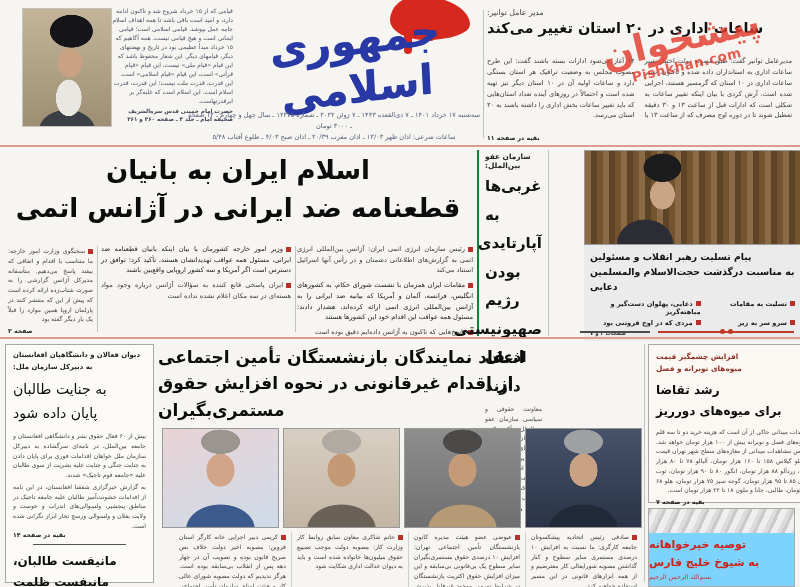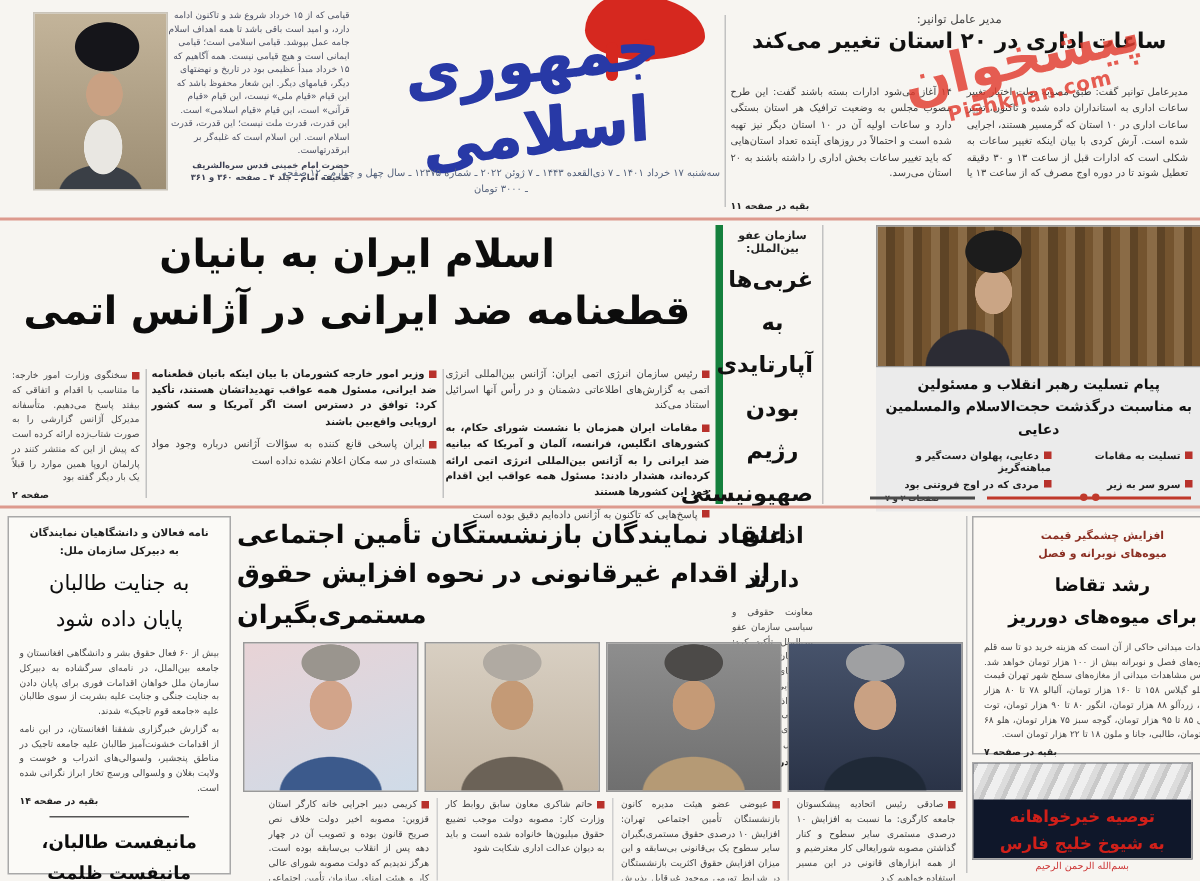--- a/index.html
+++ b/index.html
@@ -1,21 +1,21 @@
 <!DOCTYPE html>
 <html lang="fa" dir="rtl"><head>
 <meta charset="utf-8">
 <style>
   html,body{margin:0;padding:0}
   body{width:800px;height:587px;background:#f7f5f1;font-family:"DejaVu Sans",sans-serif;
        direction:rtl;overflow:hidden;position:relative;color:#2d2d2d}
   .abs{position:absolute}
   .pl{white-space:pre-line}
   .just{text-align:justify}
-  .c{text-align:center}
+  .c{text-align:left}
   .vline{position:absolute;width:1px;background:#c2c2c2}
   .rule{position:absolute;left:0;width:800px;border-top:2px solid #dd9a8e;height:0}
   .bsq{display:inline-block;width:5px;height:5px;background:#b8312b;margin-left:3px;vertical-align:middle}
   .more{font-weight:bold;font-size:6.2px;color:#222}
   
   .imam-photo{left:22px;top:8px;width:88px;height:117px;border:1px solid #c9c4ba;
     background:
       radial-gradient(ellipse 34px 26px at 55% 19%, #15151a 62%, rgba(21,21,26,0) 64%),
       radial-gradient(ellipse 20px 24px at 53% 46%, #c9a183 60%, rgba(201,161,131,0) 62%),
       radial-gradient(ellipse 21px 30px at 52% 76%, #e9e7e2 60%, rgba(233,231,226,0) 62%),
@@ -43,26 +43,26 @@
   .tavanir .more{text-align:left;margin-top:2px}
   .watermark{left:590px;top:20px;width:185px;color:#e23b2e;opacity:.82;z-index:40;
     transform:rotate(-13deg);text-align:center;pointer-events:none}
   .watermark .fa{font-size:37px;font-weight:bold;line-height:1}
   .watermark .latin{font-size:13.5px;font-weight:bold;letter-spacing:.5px;direction:ltr}
   
   .lead-hl{left:6px;top:152px;width:464px;font-size:26px;font-weight:900;line-height:1.45;
     color:#0c0c0c;text-align:center}
   .bullets{font-size:6.7px;line-height:1.6;color:#3c3c3c}
   .bullets .b{margin-bottom:4px}
-  .bold{font-weight:bold;color:#1a1a1a}
+  .bold{font-weight:normal;color:#1a1a1a}
   .grpB{left:297px;top:244px;width:176px}
   .grpA{left:101px;top:244px;width:190px}
   .sidecol{left:8px;top:246px;width:85px;font-size:6.1px;line-height:1.6;color:#444}
   .sidecol .more{text-align:left;margin-top:2px}
-  .amnesty{left:477px;top:150px;width:72px;height:186px;border-left:5px solid #15803d;
+  .amnesty{left:477px;top:150px;width:72px;height:186px;border-left:2px solid #15803d;
     border-right:1px solid #c2c2c2;padding:2px 6px;box-sizing:border-box}
   .amnesty .kicker{font-size:7.4px;font-weight:bold;color:#222}
   .amnesty .hl{font-size:15px;font-weight:bold;line-height:1.9;margin-top:2px;color:#111}
   .amnesty .body{font-size:6.1px;line-height:1.6;margin-top:4px;color:#444}
   .amnesty .more{margin-top:3px}
   .obit{left:584px;top:150px;width:217px}
   .obit-photo{width:217px;height:95px;box-sizing:border-box;border:1px solid #999;
     background:
       radial-gradient(ellipse 32px 24px at 36% 18%, #1c1c1c 58%, rgba(28,28,28,0) 60%),
       radial-gradient(ellipse 21px 25px at 36% 47%, #caa585 58%, rgba(202,165,133,0) 60%),
@@ -110,41 +110,42 @@
   .ret-caps{display:flex;margin-top:4px}
   .ret-caps .cap{width:117px;box-sizing:border-box;padding:0 5px;font-size:6.1px;
     line-height:1.6;color:#3c3c3c;text-align:justify;border-left:1px solid #cfcfcf}
   .ret-caps .cap:last-child{border-left:none}
   .fruit{left:648px;top:344px;width:174px;height:159px;border:1px solid #a8a8a8;
     padding:6px 7px;box-sizing:border-box;background:#fbf8f3}
   .fruit .kicker{font-size:7.3px;font-weight:bold;line-height:1.7;color:#8b2f23}
   .fruit .hl{font-size:12px;font-weight:bold;line-height:1.8;margin:4px 0;color:#0d0d0d}
   .fruit .body{font-size:6px;line-height:1.62;color:#444}
   .fruit .more{margin-top:3px;text-align:left}
-  .advice{left:648px;top:508px;width:147px;height:65px;border:1px solid #a8a8a8;
-    box-sizing:border-box;background:#0f172a}
+  .advice{left:648px;top:508px;width:147px;height:79px;border:1px solid #a8a8a8;
+    box-sizing:border-box;background:#7dd3fc}
   .advice .pattern{height:24px;background:repeating-linear-gradient(115deg,#c9c9c9 0 3px,#efefef 3px 9px,#dcdcdc 9px 13px)}
   .advice .title{font-size:11px;font-weight:bold;line-height:1.6;color:#d0201a;margin-top:3px}
   .advice .basmala{font-size:6.4px;color:#c33;margin-top:2px}
 </style>
 </head>
 <body>
 
 <div class="abs imam-photo"></div>
 <div class="abs imam-quote">
   <div>قیامی که از ۱۵ خرداد شروع شد و تاکنون ادامه دارد، و امید است باقی باشد تا همه اهداف اسلام جامه عمل بپوشد. قیامی اسلامی است؛ قیامی ایمانی است و هیچ قیامی نیست. همه آگاهیم که ۱۵ خرداد مبدأ عظیمی بود در تاریخ و نهضتهای دیگر، قیامهای دیگر. این شعار محفوظ باشد که این قیام «قیام ملی» نیست، این قیام «قیام قرآنی» است، این قیام «قیام اسلامی» است. این قدرت، قدرت ملت نیست؛ این قدرت، قدرت اسلام است. این اسلام است که غلبه‌گر بر ابرقدرتهاست.</div>
   <div class="imam-src pl">حضرت امام خمینی قدس سره‌الشریف
 صحیفه امام ـ جلد ۴ ـ صفحه ۳۶۰ و ۳۶۱</div>
 </div>
 <div class="abs masthead">
   <div class="splash"></div>
   <div class="masthead-title">جمهوری اسلامی</div>
 </div>
 <div class="abs dateline">
   <div>سه‌شنبه ۱۷ خرداد ۱۴۰۱ ـ ۷ ذی‌القعده ۱۴۴۳ ـ ۷ ژوئن ۲۰۲۲ ـ شماره ۱۲۳۷۵ ـ سال چهل و چهارم ـ ۱۲ صفحه ـ ۳۰۰۰ تومان</div>
+  <div>ساعات شرعی: اذان ظهر ۱۳/۰۳ ـ اذان مغرب ۲۰/۳۹ ـ اذان صبح ۴/۰۳ ـ طلوع آفتاب ۵/۴۸</div>
 </div>
 <div class="vline" style="left:483px;top:10px;height:128px"></div>
 
 <div class="abs tavanir">
   <div class="kicker c">مدیر عامل توانیر:</div>
   <div class="hl c">ساعات اداری در ۲۰ استان تغییر می‌کند</div>
   <div class="body just">مدیرعامل توانیر گفت: طبق مصوبه دولت اختیار تغییر ساعات اداری به استانداران داده شده و تاکنون، تغییر ساعات اداری در ۱۰ استان که گرمسیر هستند، اجرایی شده است. آرش کردی با بیان اینکه تغییر ساعات به شکلی است که ادارات قبل از ساعت ۱۳ و ۳۰ دقیقه تعطیل شوند تا در دوره اوج مصرف که از ساعت ۱۳ یا ۱۴ آغاز می‌شود ادارات بسته باشند گفت: این طرح مصوب مجلس به وضعیت ترافیک هر استان بستگی دارد و ساعات اولیه آن در ۱۰ استان دیگر نیز تهیه شده است و احتمالاً در روزهای آینده تعداد استان‌هایی که باید تغییر ساعات بخش اداری را داشته باشند به ۲۰ استان می‌رسد.</div>
   <div class="more">بقیه در صفحه ۱۱</div>
 </div>
 
@@ -200,21 +201,21 @@
     </div>
     <div class="obit-pages">صفحات ۲ و ۷</div>
   </div>
 </div>
 <div class="orn-gray"></div>
 <div class="orn-red"></div>
 
 <div class="rule" style="top:337px"></div>
 
 <div class="abs afghan">
-  <div class="kicker c pl">نامه فعالان و دانشگاهیان نمایندگان
+  <div class="kicker c pl">دیوان فعالان و دانشگاهیان افغانستان
 به دبیرکل سازمان ملل:</div>
   <div class="hl c pl">به جنایت طالبان
 پایان داده شود</div>
   <div class="body just">بیش از ۶۰ فعال حقوق بشر و دانشگاهی افغانستان و جامعه بین‌الملل، در نامه‌ای سرگشاده به دبیرکل سازمان ملل خواهان اقدامات فوری برای پایان دادن به جنایت جنگی و جنایت علیه بشریت از سوی طالبان علیه «جامعه قوم تاجیک» شدند.</div>
   <div class="body just" style="margin-top:2px">به گزارش خبرگزاری شفقنا افغانستان، در این نامه از اقدامات خشونت‌آمیز طالبان علیه جامعه تاجیک در مناطق پنجشیر، ولسوالی‌های اندراب و خوست و ولایت بغلان و ولسوالی ورسج تخار ابراز نگرانی شده است.</div>
   <div class="more">بقیه در صفحه ۱۴</div>
   <div class="hr"></div>
   <div class="hl2 c pl">مانیفست طالبان،
 مانیفست ظلمت</div>
 

